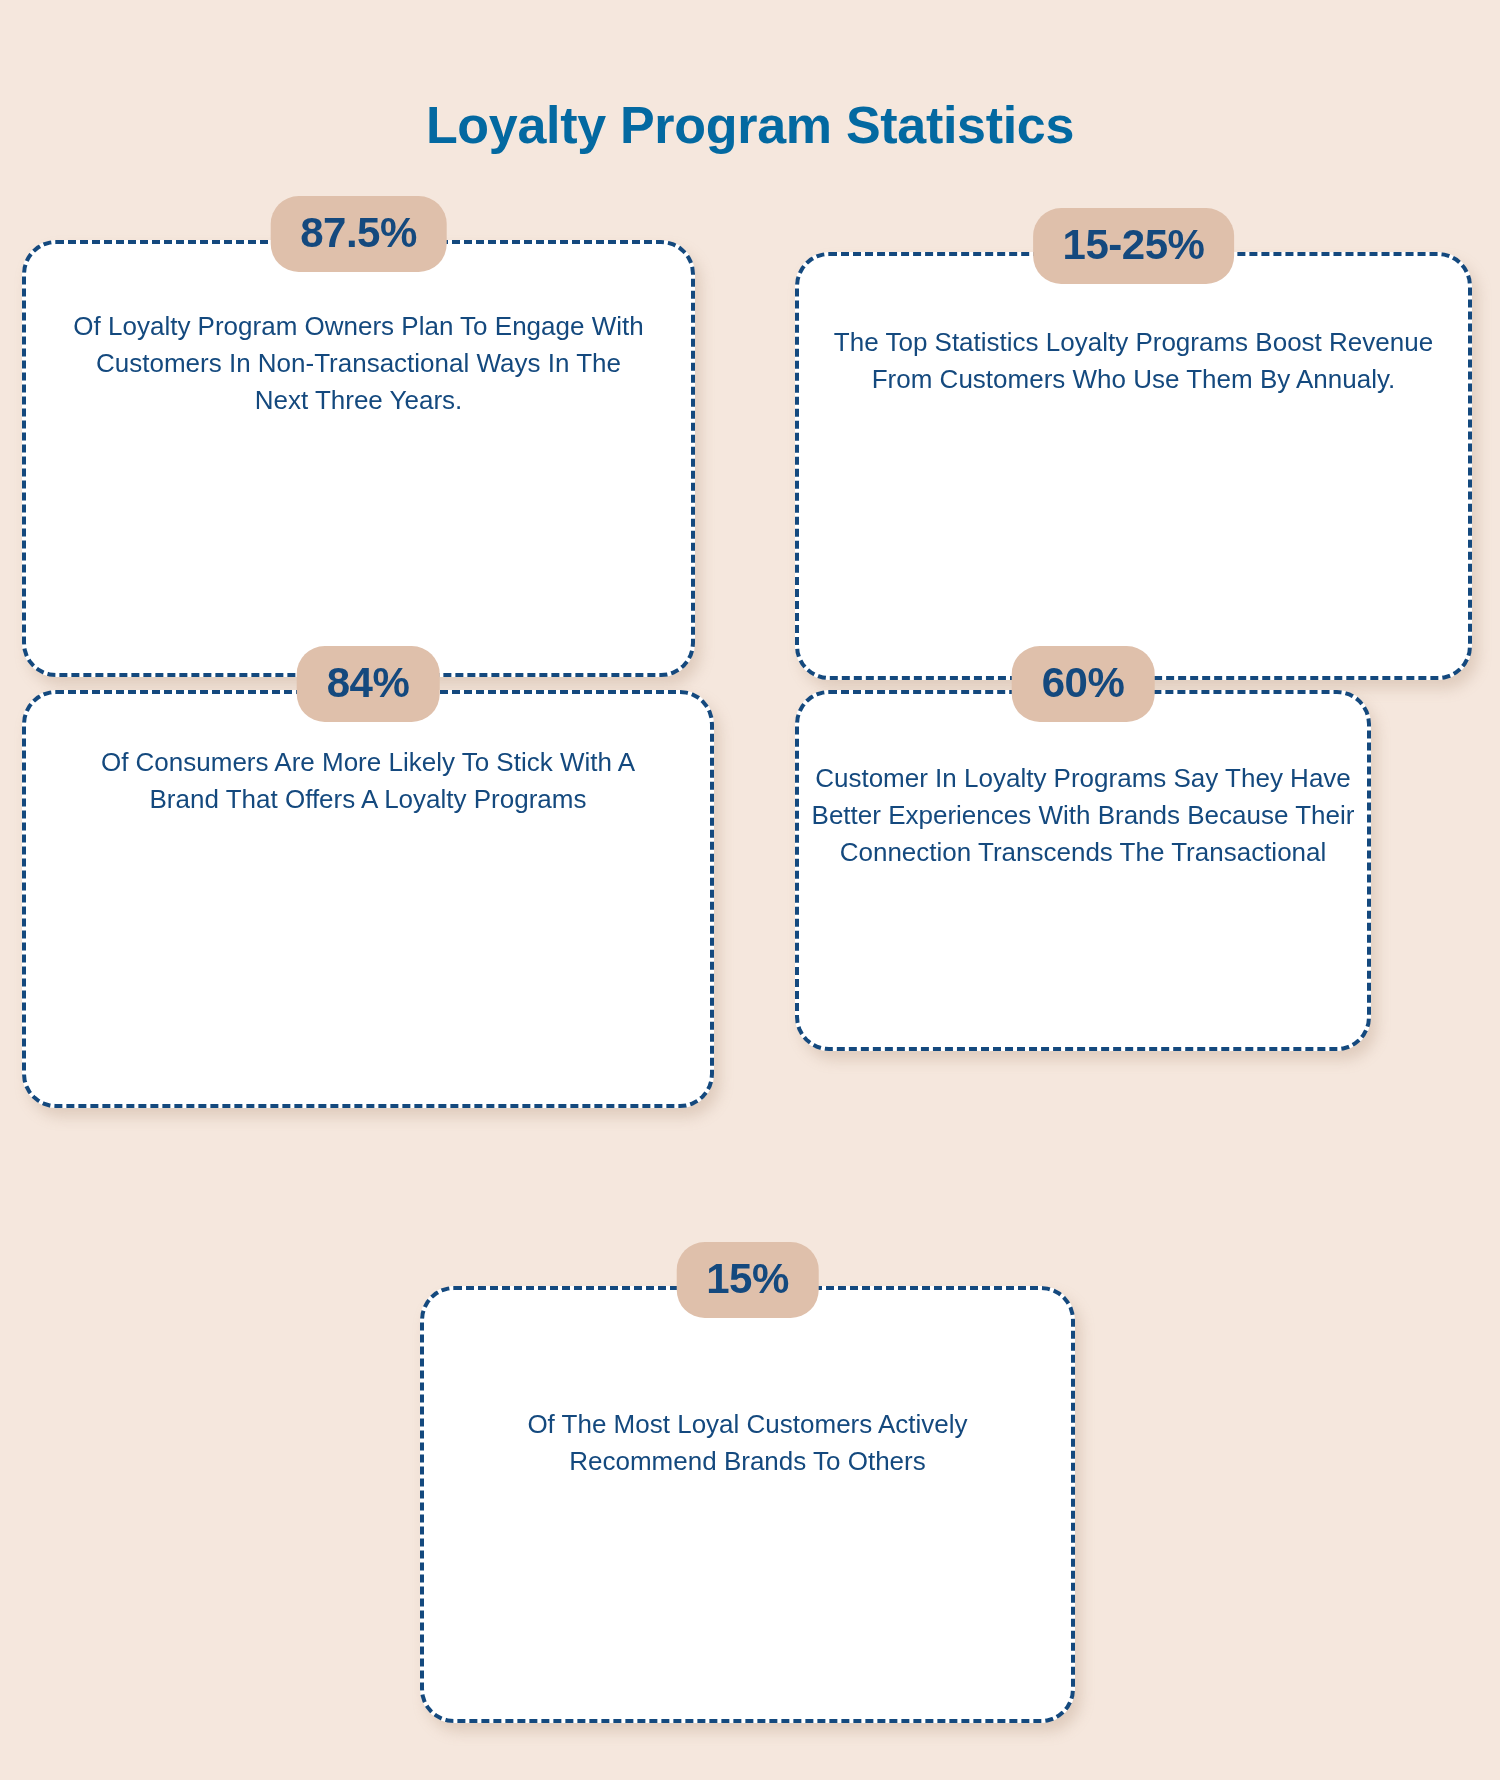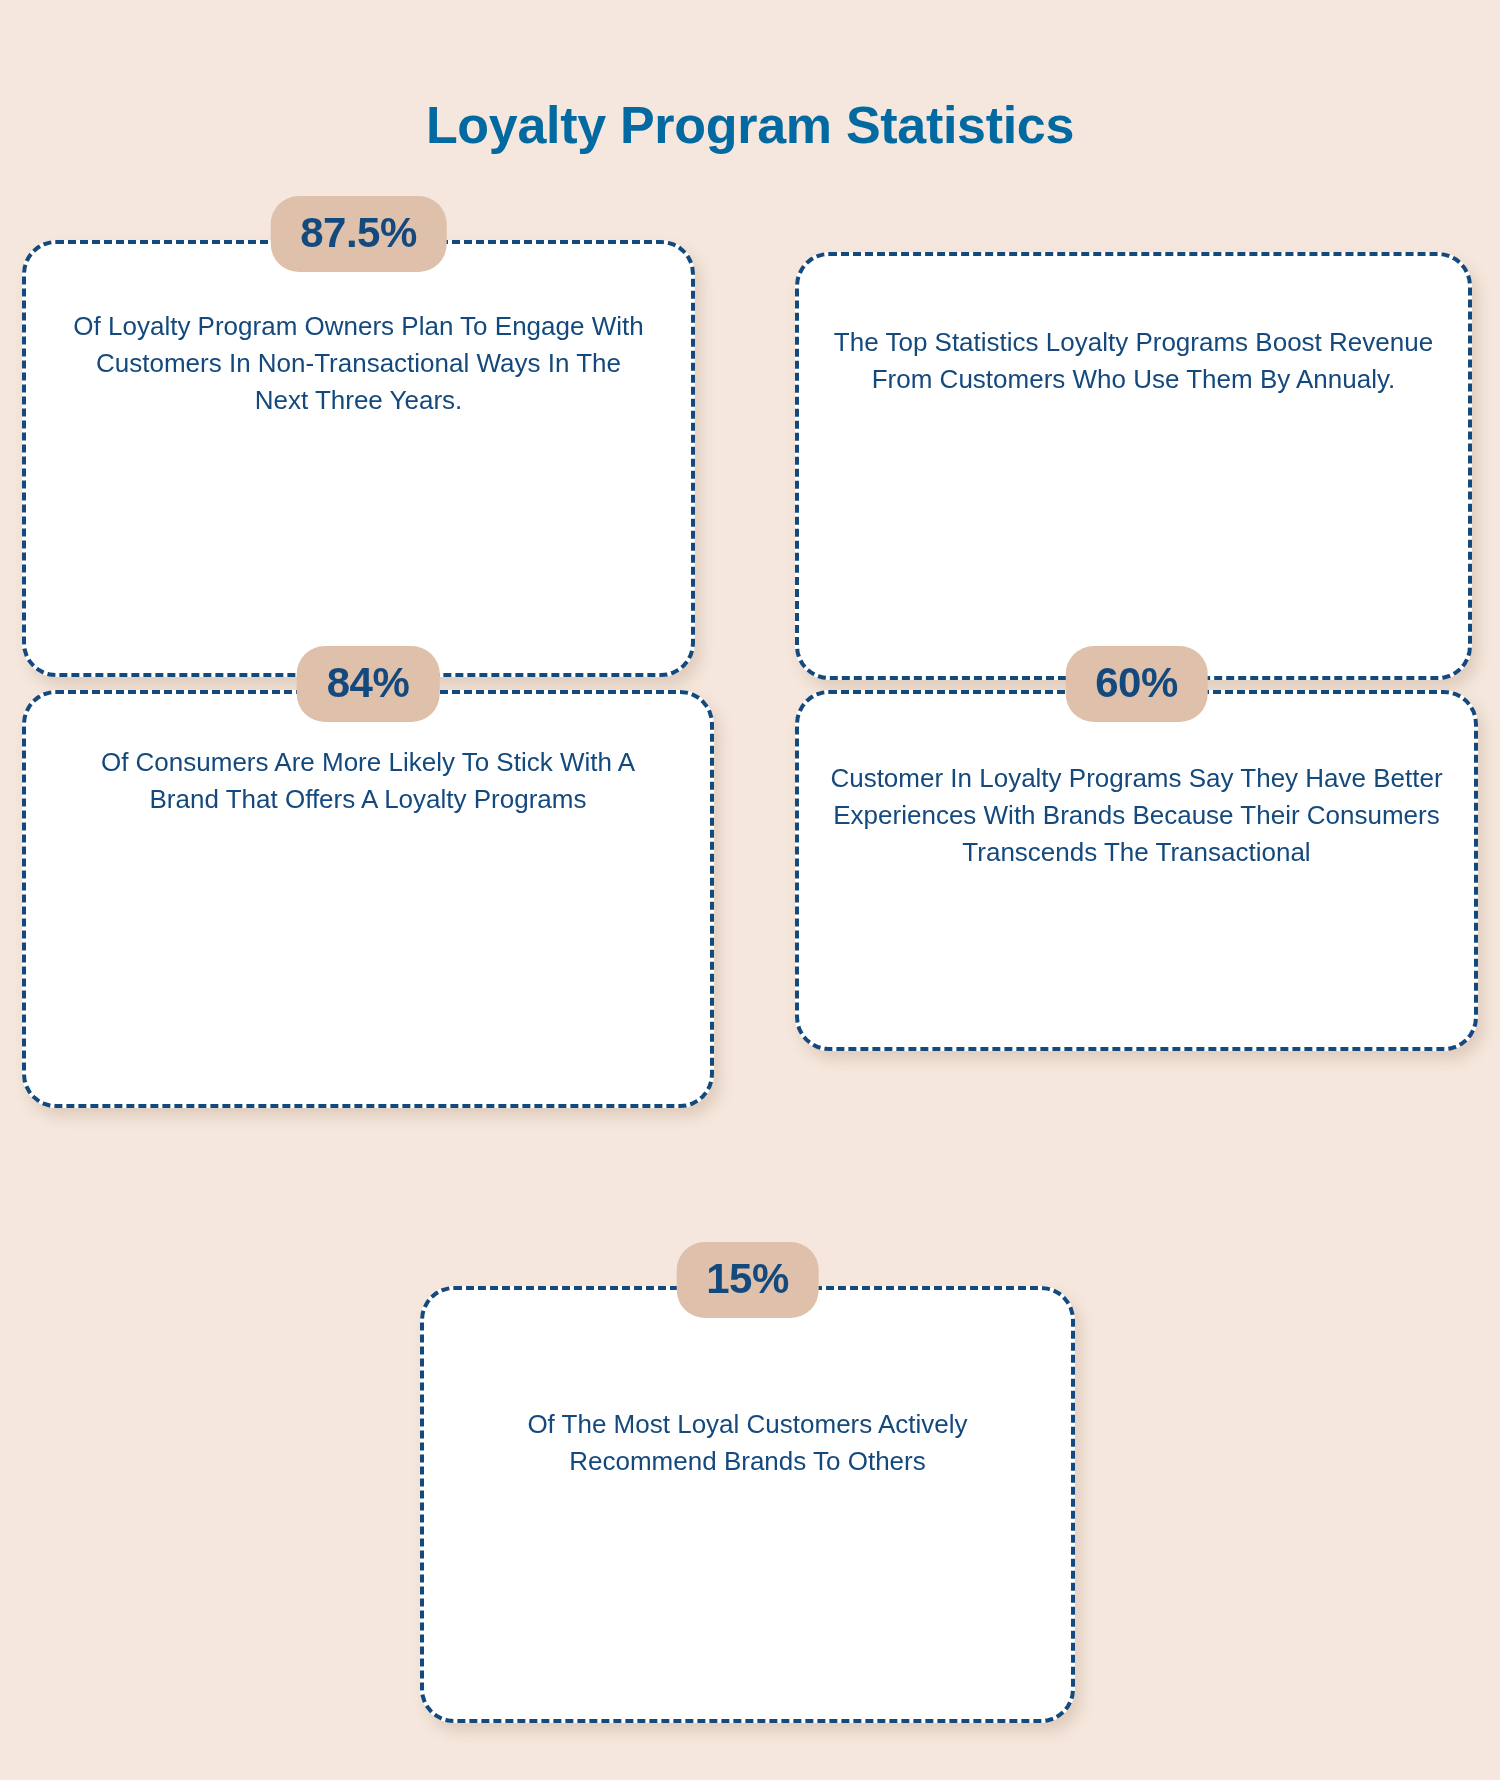--- a/index.html
+++ b/index.html
@@ -91,21 +91,21 @@
     left: 795px; top: 24px; width: 677px; height: 428px;
   }
   #card-2 .stat-text { margin-top: 68px; width: 600px; }
 
   #card-3 {
     left: 22px;  top: 462px; width: 692px; height: 418px;
   }
   #card-3 .stat-text { margin-top: 50px; width: 560px; }
 
   #card-4 {
-    left: 795px; top: 462px; width: 683px; height: 361px;
+    left: 795px; top: 462px; width: 576px; height: 361px;
   }
   #card-4 .stat-text { margin-top: 66px; width: 620px; }
 
   #card-5 {
     left: 420px; top: 1058px; width: 655px; height: 437px;
   }
   #card-5 .stat-text { margin-top: 116px; width: 560px; }
 </style>
 </head>
 <body>
@@ -115,31 +115,32 @@
   <h1 class="page-title">Loyalty Program Statistics</h1>
 
   <div class="grid">
 
     <div class="stat-card" id="card-1">
       <div class="stat-badge">87.5%</div>
       <div class="stat-text">Of Loyalty Program Owners Plan To Engage With Customers In Non-Transactional Ways In The Next Three Years.</div>
     </div>
 
     <div class="stat-card" id="card-2">
+      <div class="stat-badge">15-25%</div>
       <div class="stat-text">The Top Statistics Loyalty Programs Boost Revenue From Customers Who Use Them By Annualy.</div>
     </div>
 
     <div class="stat-card" id="card-3">
       <div class="stat-badge">84%</div>
       <div class="stat-text">Of Consumers Are More Likely To Stick With A Brand That Offers A Loyalty Programs</div>
     </div>
 
     <div class="stat-card" id="card-4">
       <div class="stat-badge">60%</div>
-      <div class="stat-text">Customer In Loyalty Programs Say They Have Better Experiences With Brands Because Their Consumers Transcends The Transactional</div>
+      <div class="stat-text">Customer In Loyalty Programs Say They Have Better Experiences With Brands Because Their Connection Transcends The Transactional</div>
     </div>
 
     <div class="stat-card" id="card-5">
       <div class="stat-badge">15%</div>
       <div class="stat-text">Of The Most Loyal Customers Actively Recommend Brands To Others</div>
     </div>
 
   </div>
 </div>
 

